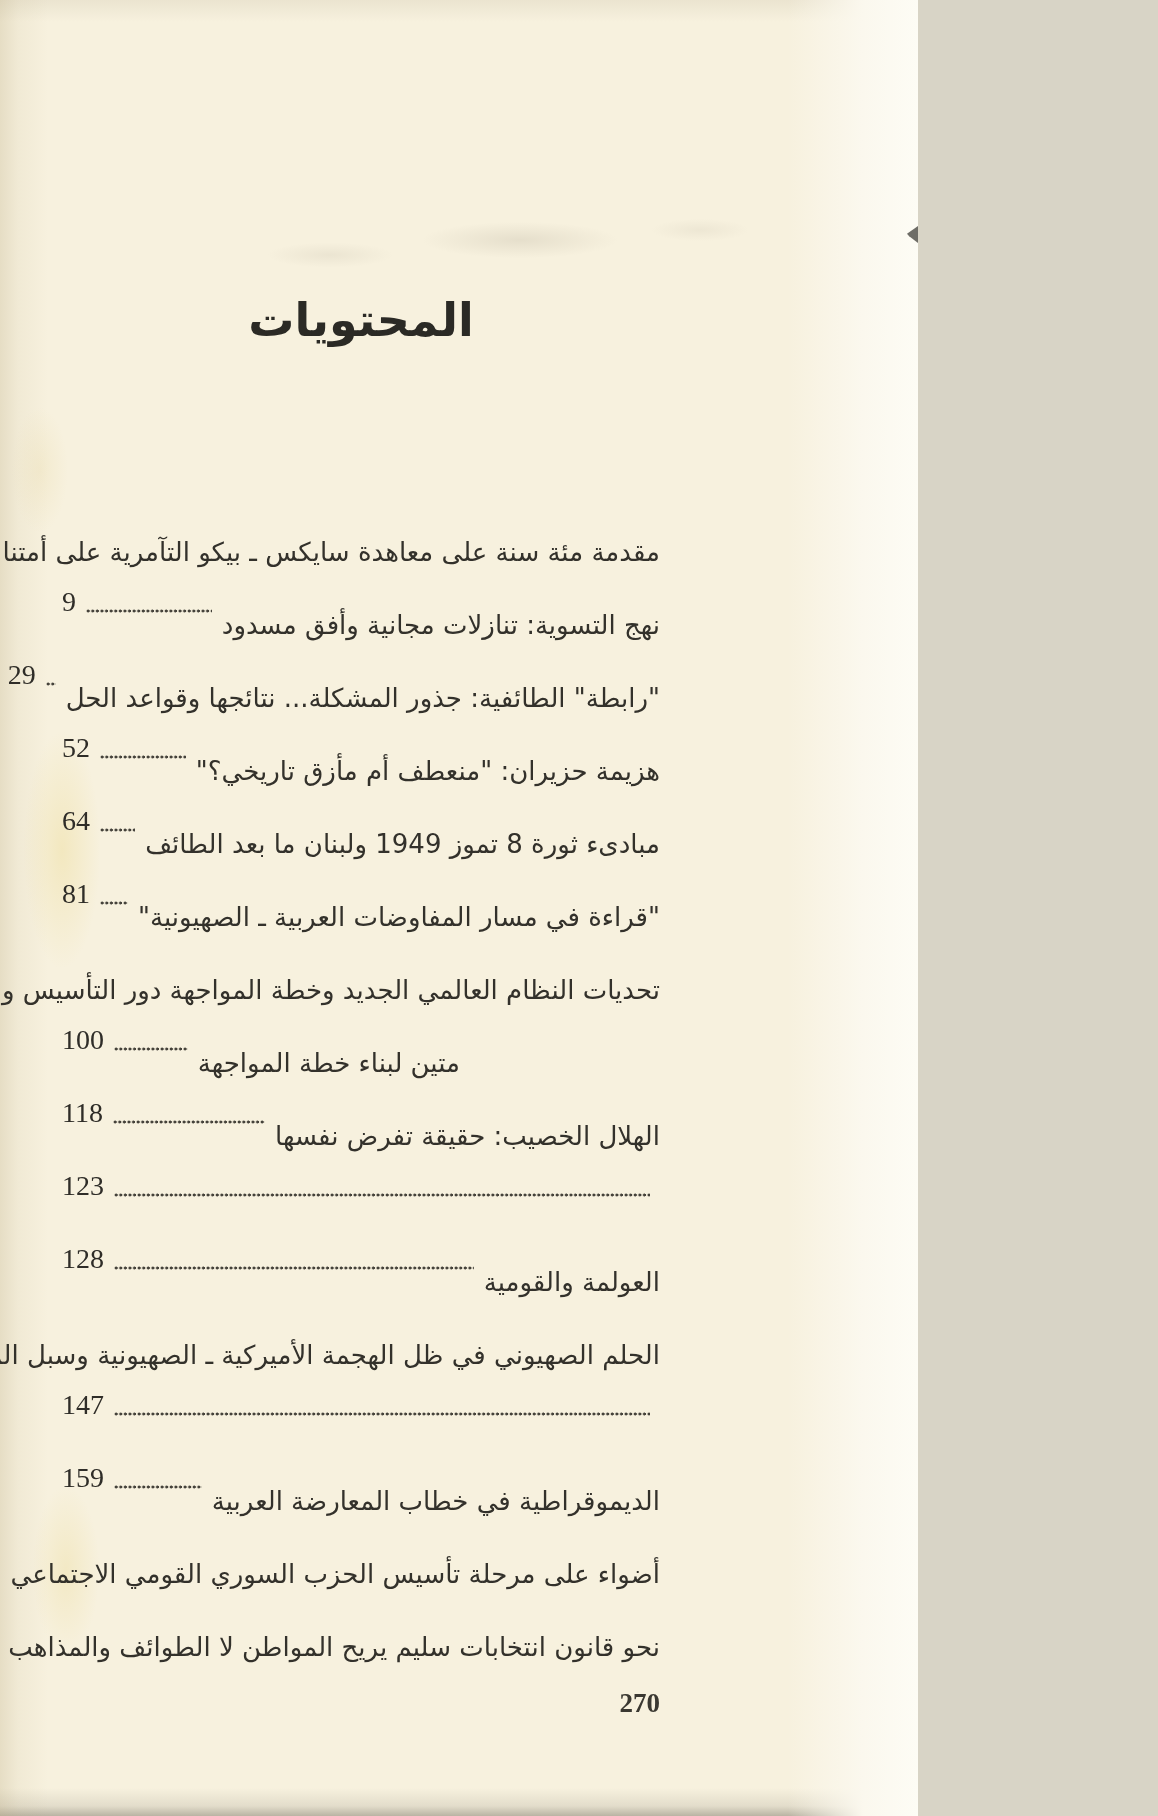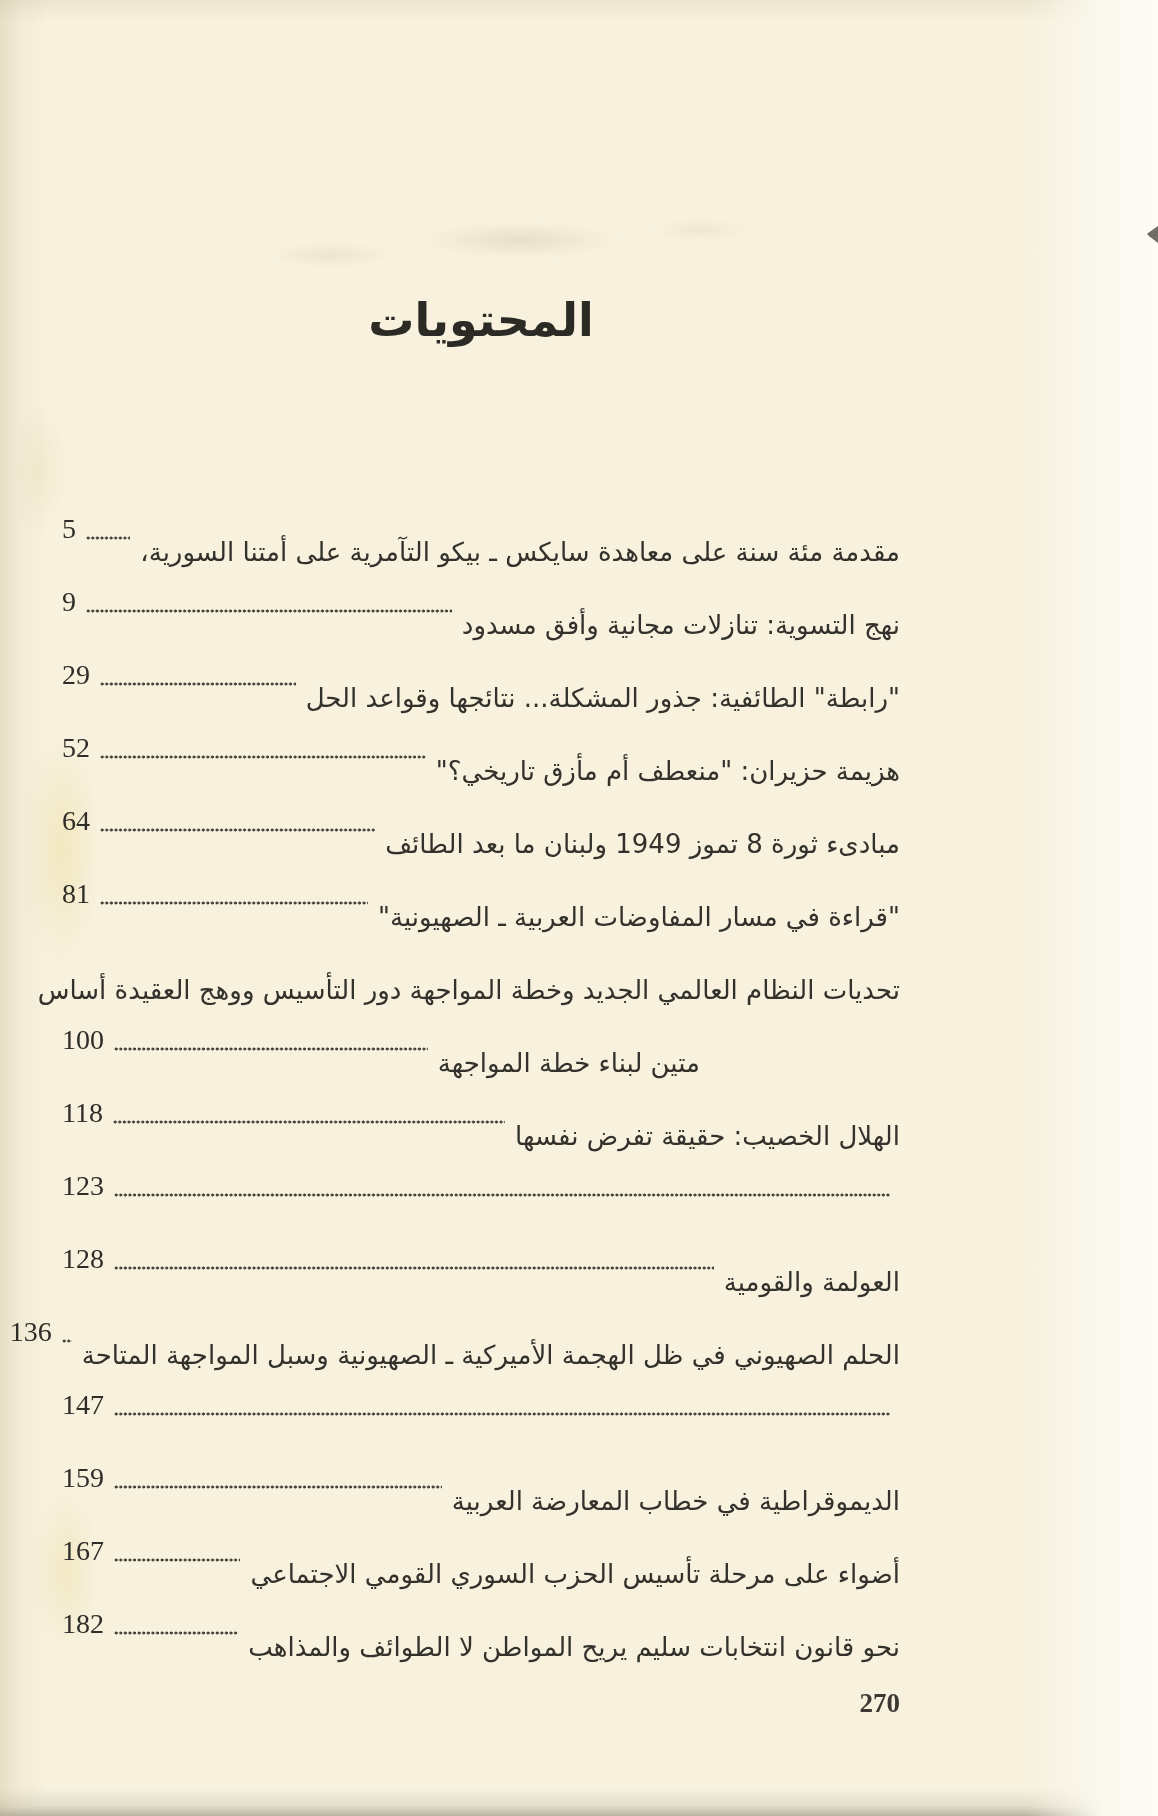--- a/index.html
+++ b/index.html
@@ -1,18 +1,18 @@
 <!DOCTYPE html>
 <html lang="ar"><head>
 <meta charset="utf-8">
 <style>
   html, body { margin: 0; padding: 0; background: #d8d4c6; }
   .page {
     position: relative;
-    width: 1158px;
+    width: 918px;
     height: 1816px;
     overflow: hidden;
     font-family: "DejaVu Sans", sans-serif;
     color: #32302a;
     background:
       
       radial-gradient(140px 26px at 520px 240px, rgba(150,140,120,0.18), rgba(150,140,120,0) 70%),
       radial-gradient(90px 18px at 330px 255px, rgba(150,140,120,0.12), rgba(150,140,120,0) 70%),
       radial-gradient(70px 16px at 700px 230px, rgba(150,140,120,0.10), rgba(150,140,120,0) 70%),
       

